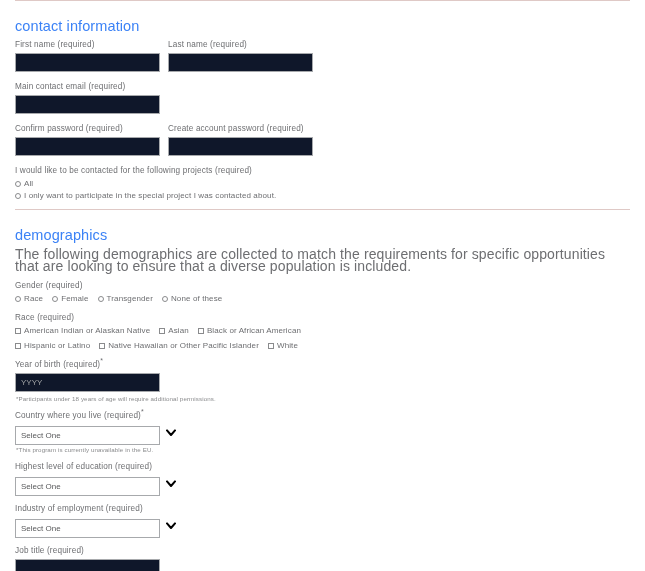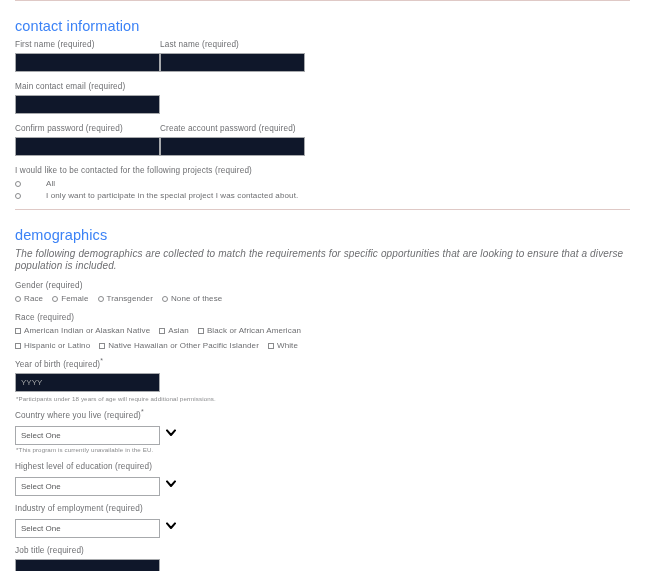--- a/index.html
+++ b/index.html
@@ -42,26 +42,25 @@
   .field-label {
     font-size: 8.2px;
     color: #6d6e71;
     letter-spacing: 0.15px;
     line-height: 12px;
     display: block;
     margin-bottom: 2px;
     white-space: nowrap;
   }
   .intro-text {
-    font-size: 10px;
+    font-size: 14px;
     color: #6d6e71;
     line-height: 12px;
     letter-spacing: 0.12px;
     margin: 0 0 8px 0;
-    font-style: italic;
   }
   .footnote {
     font-size: 6.2px;
     color: #8a8b8d;
     letter-spacing: 0.1px;
     line-height: 9px;
     margin: 2px 0 0 1px;
     white-space: nowrap;
   }
   .txt-input {
@@ -74,20 +73,21 @@
     font-size: 8px;
     color: #939598;
     padding: 0 5px;
     outline: none;
     display: block;
     border-radius: 0;
   }
   .txt-input::placeholder { color: #a2a4a6; }
   .row {
     display: flex;
+    gap: 8px;
     align-items: center;
   }
   .col {
     width: 145px;
   }
   .fieldblock { margin-bottom: 9px; }
   .fieldblock-tight { margin-bottom: 7px; }
 
   .select-wrap {
     position: relative;
@@ -126,21 +126,21 @@
   }
   .opt {
     display: inline-flex;
     align-items: center;
     margin-right: 9px;
     font-size: 8px;
     color: #6d6e71;
     letter-spacing: 0.12px;
     white-space: nowrap;
   }
-  .opt.block { margin-right: 0; gap: 22px; }
+  .opt.block { margin-right: 0; }
   .radio-mark {
     box-sizing: border-box;
     width: 6px;
     height: 6px;
     border: 1px solid #8a8b8d;
     border-radius: 50%;
     background: #fff;
     margin-right: 3px;
     flex: none;
   }

